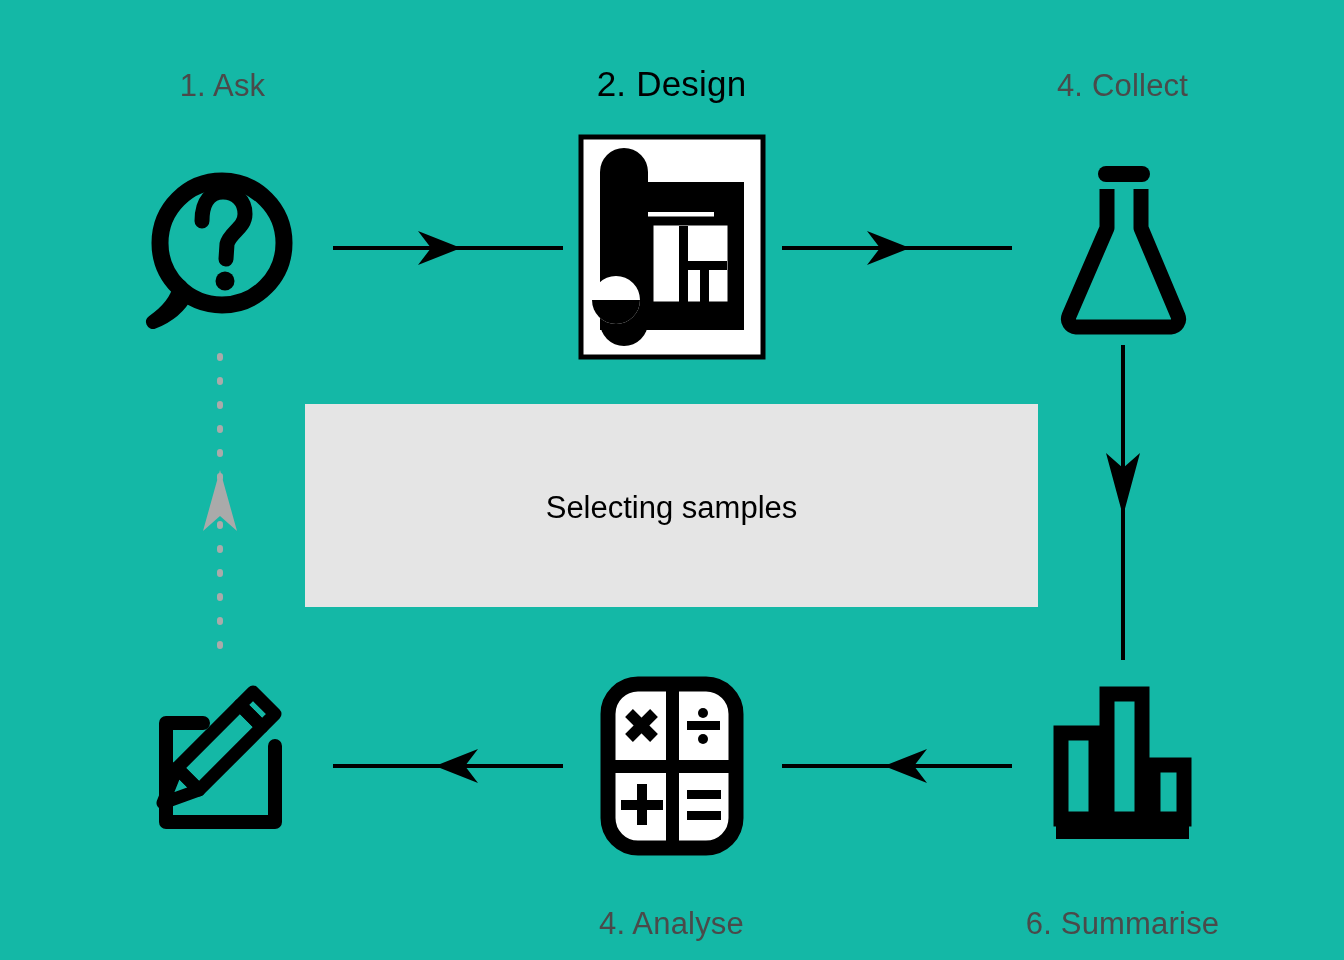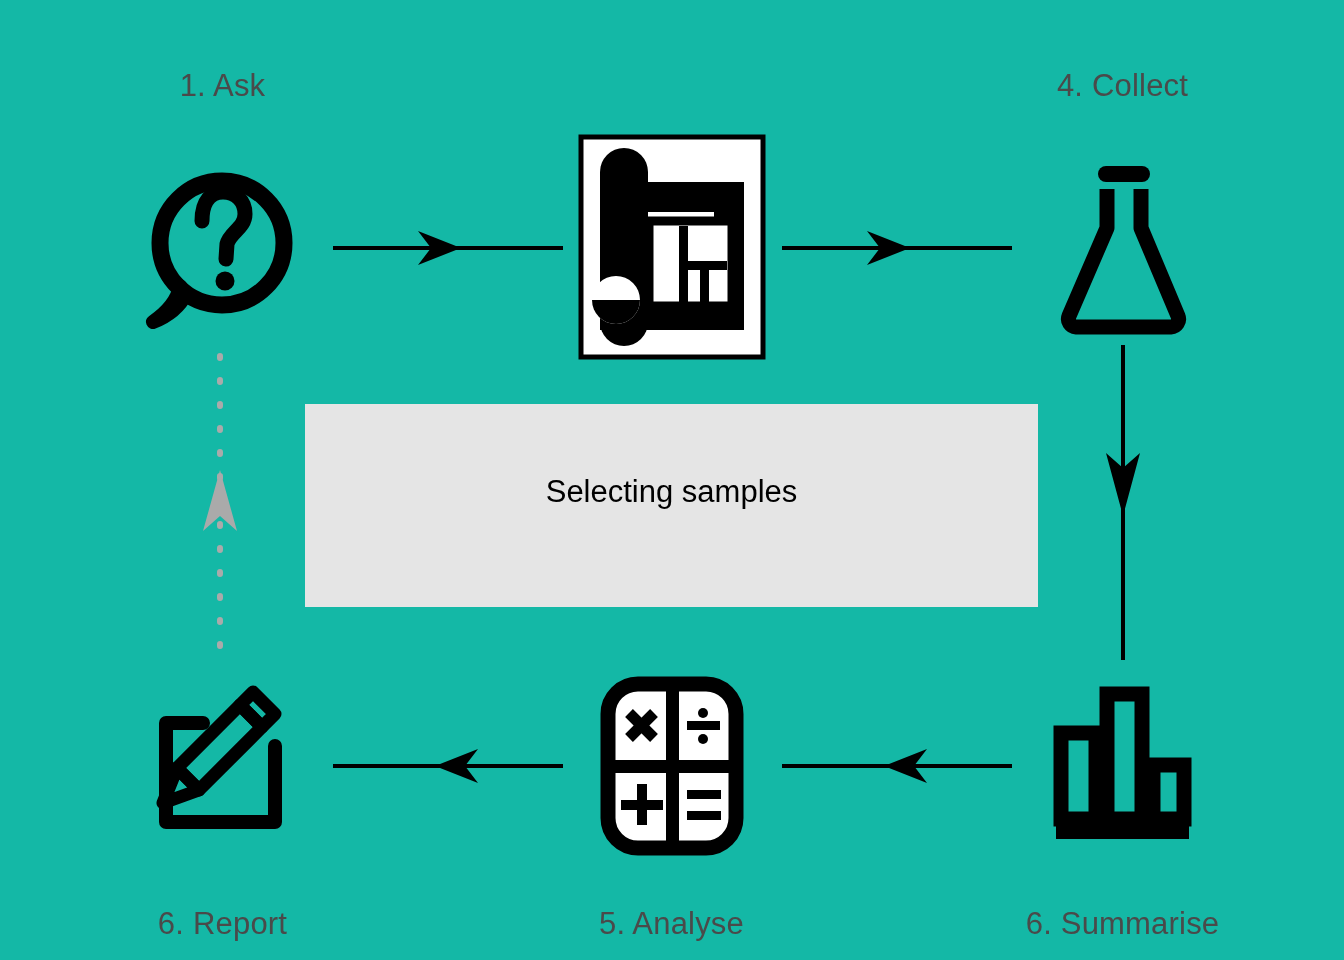--- a/index.html
+++ b/index.html
@@ -175,24 +175,24 @@
 
       <path d="M 177 768 L 199 790 L 163 803 Z" fill="none" stroke="#000000" stroke-width="13" stroke-linejoin="round"></path>
 
       <path d="M 240 705 L 253 692 L 275 714 L 262 727 Z" fill="none" stroke="#000000" stroke-width="13" stroke-linejoin="round"></path>
     </g>
 
   </svg>
 
   <div class="node-label" style="left:100px; top:70px; width:245px;">1. Ask</div>
 
+  <div class="node-label emphasis" style="left:549px; top:66px; width:245px;">2. Design</div>
 
   <div class="node-label" style="left:1000px; top:70px; width:245px;">4. Collect</div>
 
   <div class="node-label" style="left:1000px; top:908px; width:245px;">6. Summarise</div>
 
-  <div class="node-label" style="left:549px; top:908px; width:245px;">5. Analyse</div>
+  <div class="node-label" style="left:549px; top:908px; width:245px;">4. Analyse</div>
 
-  <div class="node-label" style="left:100px; top:908px; width:245px;">6. Report</div>
 
-  <div class="banner-text" style="left:305px; top:476px; width:733px;text-align:center;">Selecting samples</div>
+  <div class="banner-text" style="left:305px; top:492px; width:733px;text-align:center;">Selecting samples</div>
 
 </div>
 
 </body></html>

